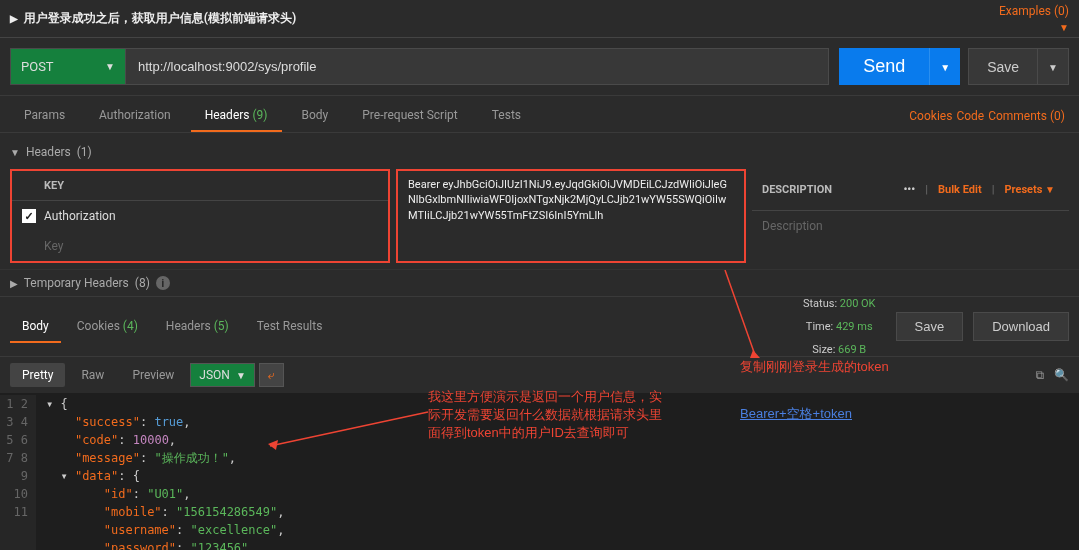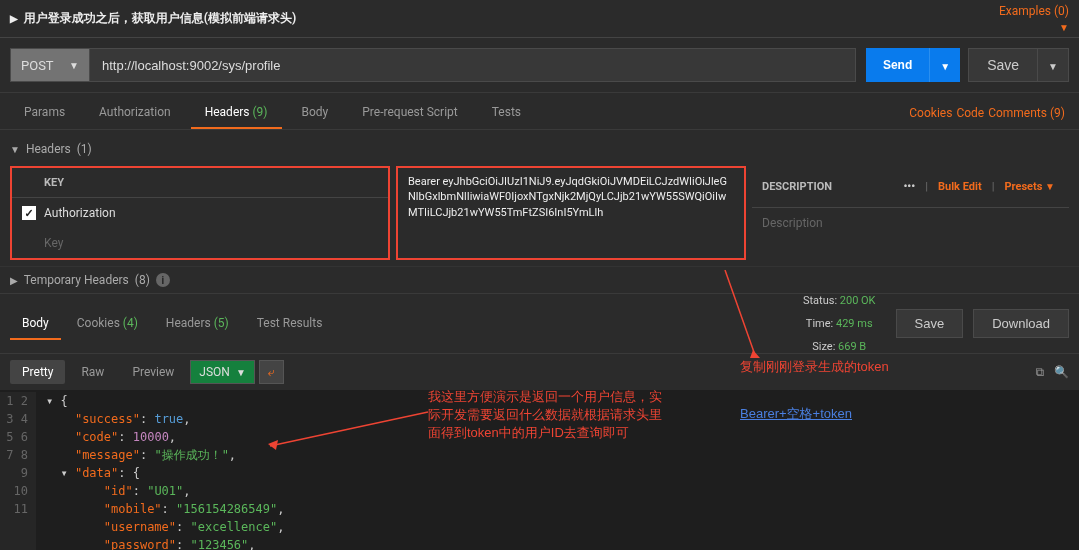--- a/index.html
+++ b/index.html
@@ -24,46 +24,46 @@
   .titlebar-right { color: #f26b1d; font-size: 12px; display: flex; align-items: flex-end; gap: 4px; flex-direction: column; }
   .chev { font-size: 10px; }
   .reqrow {
     display: flex;
     padding: 10px;
     gap: 0;
     align-items: stretch;
     border-bottom: 1px solid #3a3a3a;
   }
   .method-select {
-    background: #737373;
+    background: #15803d;
     border: 1px solid #4a4a4a;
     color: #ddd;
     padding: 8px 10px;
     font-size: 13px;
-    width: 80px;
+    width: 116px;
     display: flex;
     justify-content: space-between;
     align-items: center;
   }
   .url-input {
     flex: 1;
     background: #383838;
     border: 1px solid #4a4a4a;
     border-left: none;
     color: #ddd;
     padding: 8px 12px;
     font-size: 13px;
   }
   .send-btn {
     background: #097bed;
     color: #fff;
     border: none;
-    padding: 8px 17px;
-    font-size: 12px;
-    font-weight: bold;
+    padding: 8px 24px;
+    font-size: 18px;
+    font-weight: normal;
     margin-left: 10px;
     display: flex;
     align-items: center;
   }
   .send-drop {
     background: #097bed;
     color: #fff;
     border: none;
     border-left: 1px solid #2a8ff0;
     padding: 8px 10px;
@@ -309,21 +309,21 @@
     <div class="tab active">
       <span>Headers</span> <span class="count">(9)</span>
     </div>
     <div class="tab">Body</div>
     <div class="tab">Pre-request Script</div>
     <div class="tab">Tests</div>
   </div>
   <div class="tabrow-right">
     <span>Cookies</span>
     <span>Code</span>
-    <span>Comments (9)</span>
+    <span>Comments (0)</span>
   </div>
 </div>
 
 <div class="headers-section">
   <div class="section-label">
     <span class="chev">▼</span>
     <span>Headers</span>
     <span>(1)</span>
   </div>
 

